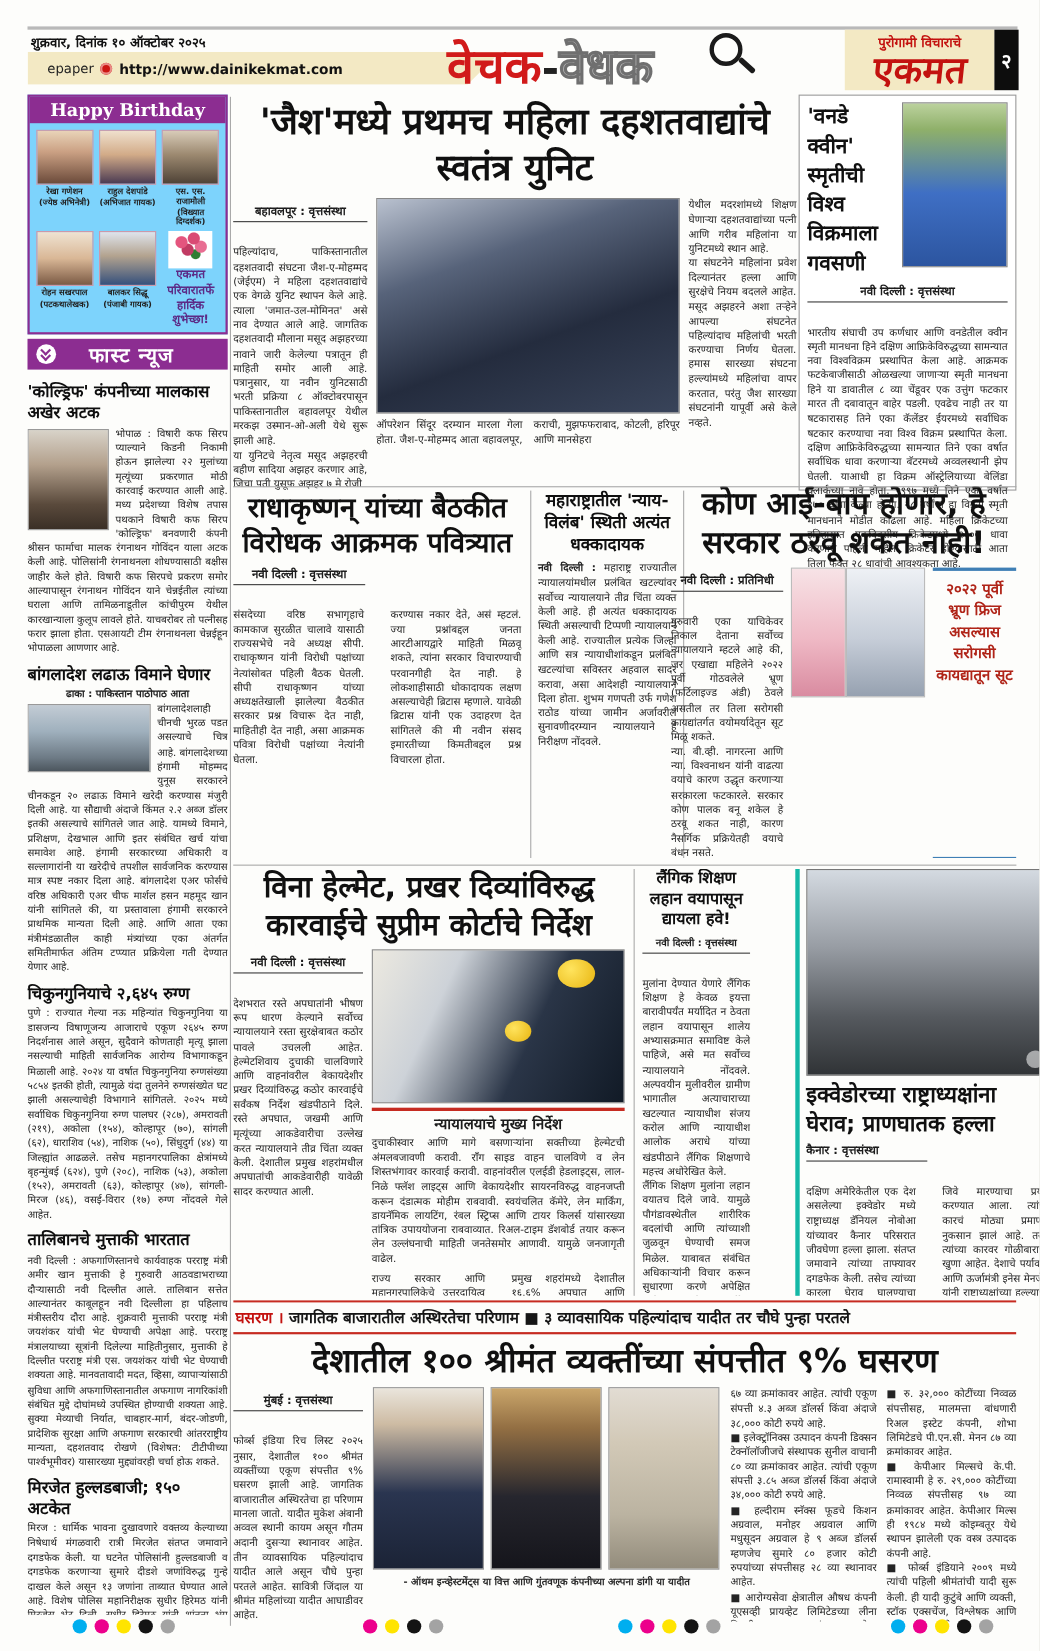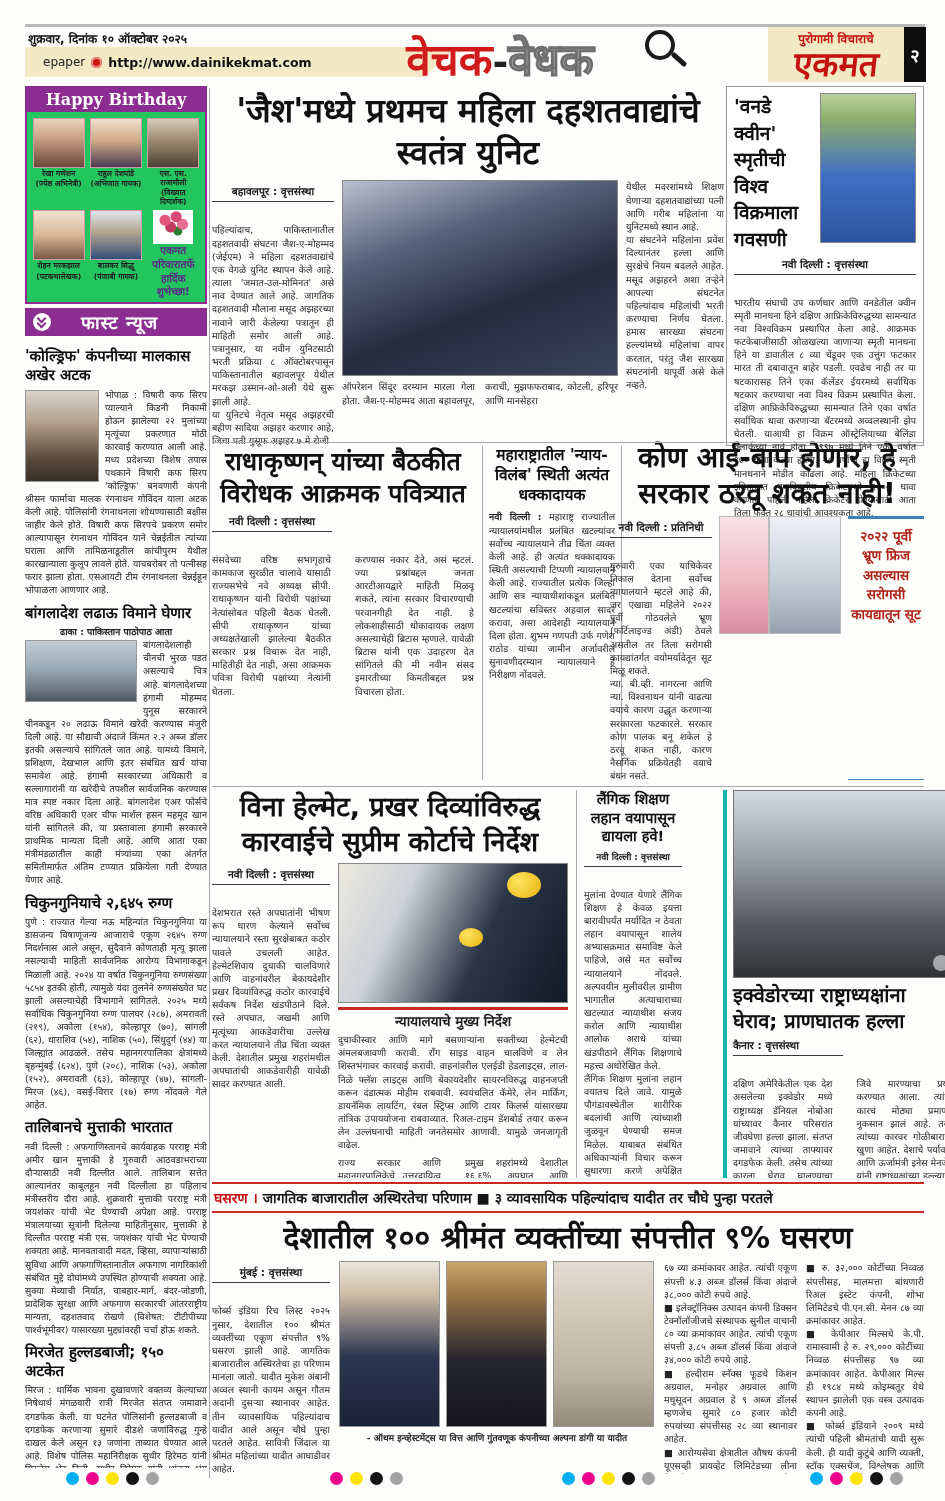--- a/index.html
+++ b/index.html
@@ -31,21 +31,21 @@
   .brand-name { font-size:34px; font-weight:800; color:#c3120f; line-height:1.05; transform:skewX(-6deg); }
   .pageno-box { position:absolute; left:904px; top:27px; width:22px; height:55px; background:#0d0d0d; color:#fff; display:flex; align-items:center; justify-content:center; font-size:18px; font-weight:bold; }
   
   .hl { font-weight:800; color:#101010; text-align:center; line-height:1.28; }
   .bd { font-size:9.4px; line-height:1.4; text-align:justify; color:#242424; white-space:pre-line; }
   .dl { font-weight:bold; font-size:10.5px; text-align:center; margin:4px 0 21px; }
   .dl-u { border-bottom:1.5px solid #3a3a3a; padding-bottom:3px; }
   .vrule { position:absolute; width:1px; background:#a9a9a9; }
   .hrule { position:absolute; height:1px; background:#a9a9a9; }
   
-  #bday { position:absolute; left:25px; top:86px; width:182px; height:218px; border:2px solid #8c2d91; background:#22c55e; }
+  #bday { position:absolute; left:25px; top:86px; width:182px; height:218px; border:2px solid #8c2d91; background:#7dd3fc; }
   .bday-hd { background:#8c2d91; color:#fff; font-family:"DejaVu Serif","Liberation Serif",serif; font-weight:bold; font-size:16px; text-align:center; height:24px; line-height:24px; }
   .bday-grid { display:flex; flex-wrap:wrap; padding:4px 3px 2px; }
   .bday-cell { width:33.33%; text-align:center; padding:2px 2px; }
   .bday-ph { width:52px; height:50px; margin:0 auto; border:1px solid #c9a; }
   .pp1 { background:linear-gradient(180deg,#e9d3b8 0%,#caa083 40%,#6b4a3a 100%); }
   .pp2 { background:linear-gradient(180deg,#efe0cd 0%,#d2ab88 45%,#4a3a52 100%); }
   .pp3 { background:linear-gradient(180deg,#d8cbb8 0%,#9c8970 45%,#4e4236 100%); }
   .pp4 { background:linear-gradient(180deg,#efe3d2 0%,#d9b796 50%,#7b5a44 100%); }
   .pp5 { background:linear-gradient(180deg,#dfe4ec 0%,#b3a38f 45%,#35507c 100%); }
   .bday-cap { font-size:7.6px; font-weight:bold; color:#222; line-height:1.2; margin-top:1px; }
@@ -179,21 +179,21 @@
         <div class="bday-cap">राहुल देशपांडे</div>
         <div class="bday-cap">(अभिजात गायक)</div>
       </div>
       <div class="bday-cell">
         <div class="bday-ph pp3"></div>
         <div class="bday-cap">एस. एस. राजामौली</div>
         <div class="bday-cap">(विख्यात दिग्दर्शक)</div>
       </div>
       <div class="bday-cell">
         <div class="bday-ph pp4"></div>
-        <div class="bday-cap">रोहन मरकझाल</div>
+        <div class="bday-cap">रोहन सखरपाल</div>
         <div class="bday-cap">(पटकथालेखक)</div>
       </div>
       <div class="bday-cell">
         <div class="bday-ph pp5"></div>
         <div class="bday-cap">बालकर सिद्धू</div>
         <div class="bday-cap">(पंजाबी गायक)</div>
       </div>
       <div class="bday-cell">
         <div class="bouquet"></div>
         <div class="bday-wish">एकमत परिवारातर्फे हार्दिक शुभेच्छा!</div>

